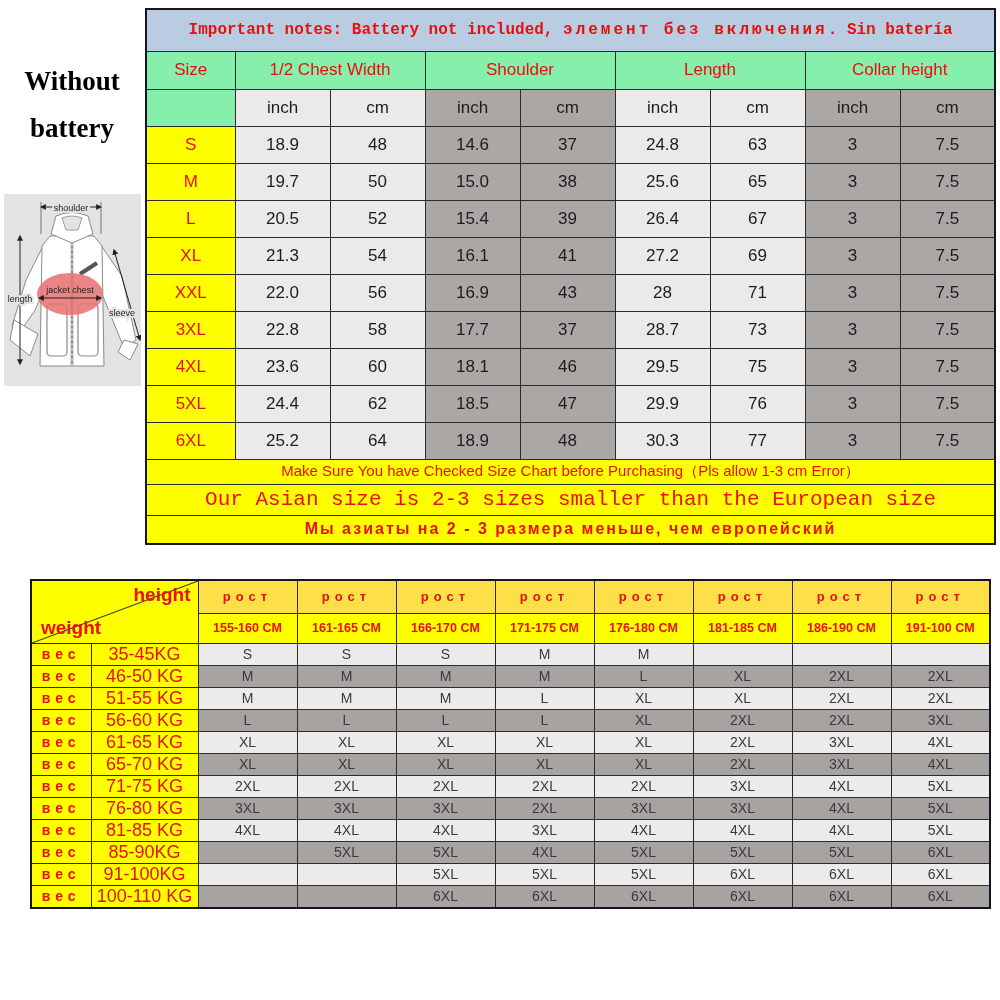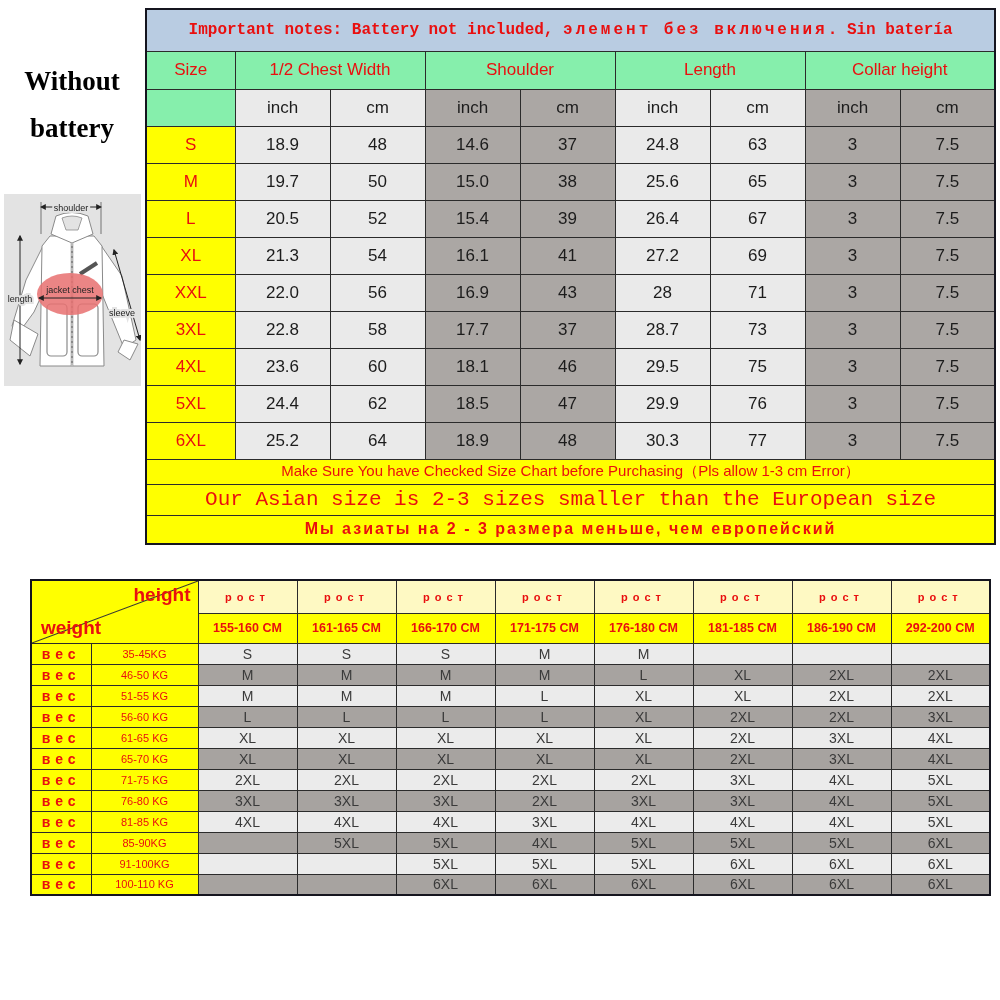--- a/index.html
+++ b/index.html
@@ -32,24 +32,24 @@
   td.note.n1{font-size:15px;}
   td.note.n2{font-family:"Liberation Mono","DejaVu Sans Mono",monospace;font-weight:normal;font-size:21px;}
   td.note.n3{font-weight:bold;font-size:16px;letter-spacing:2px;}
 
   
   .matrix-table{position:absolute;left:30px;top:547px;width:959px;border:2px solid #15151f;margin-top:32px;}
   tr.mh1{height:33px;} tr.mh2{height:30px;} tr.mrow{height:21px;}
   td.diag{background:linear-gradient(to bottom right,#ffff00 calc(50% - 1px),#333 50%,#ffff00 calc(50% + 1px));position:relative;}
   .diag .hlabel{position:absolute;top:3px;right:7px;color:#e90f0f;font-weight:bold;font-size:19px;}
   .diag .wlabel{position:absolute;bottom:4px;left:9px;color:#e90f0f;font-weight:bold;font-size:19px;}
-  td.rost{background:#fef9c3;color:#e90f0f;font-weight:bold;font-size:11px;letter-spacing:5px;}
+  td.rost{background:#fde047;color:#e90f0f;font-weight:bold;font-size:13px;letter-spacing:5px;}
   td.hrange{background:#ffff00;color:#e90f0f;font-size:12.5px;font-weight:600;}
   td.ves{background:#ffff00;color:#e90f0f;font-weight:bold;font-size:14px;letter-spacing:5px;}
-  td.wrange{background:#ffff00;color:#e90f0f;font-size:11px;}
+  td.wrange{background:#ffff00;color:#e90f0f;font-size:18px;}
   td.mval{font-size:14px;color:#3a3a3a;}
   tr.mlight td.mval{background:#ebebeb;}
   tr.mdark td.mval{background:#a7a3a0;}
 </style>
 </head>
 <body>
 
 <div class="canvas">
 
   <div class="wb-title">Without battery</div>
@@ -277,21 +277,21 @@
         <td class="rost">рост</td>
       </tr>
       <tr class="mh2">
         <td class="hrange">155-160 CM</td>
         <td class="hrange">161-165 CM</td>
         <td class="hrange">166-170 CM</td>
         <td class="hrange">171-175 CM</td>
         <td class="hrange">176-180 CM</td>
         <td class="hrange">181-185 CM</td>
         <td class="hrange">186-190 CM</td>
-        <td class="hrange">292-200 CM</td>
+        <td class="hrange">191-100 CM</td>
       </tr>
     </tbody>
     <tbody id="matrix-rows">
         <tr class="mrow mlight">
           <td class="ves">вес</td>
           <td class="wrange">35-45KG</td>
           <td class="mval">S</td>
           <td class="mval">S</td>
           <td class="mval">S</td>
           <td class="mval">M</td>

